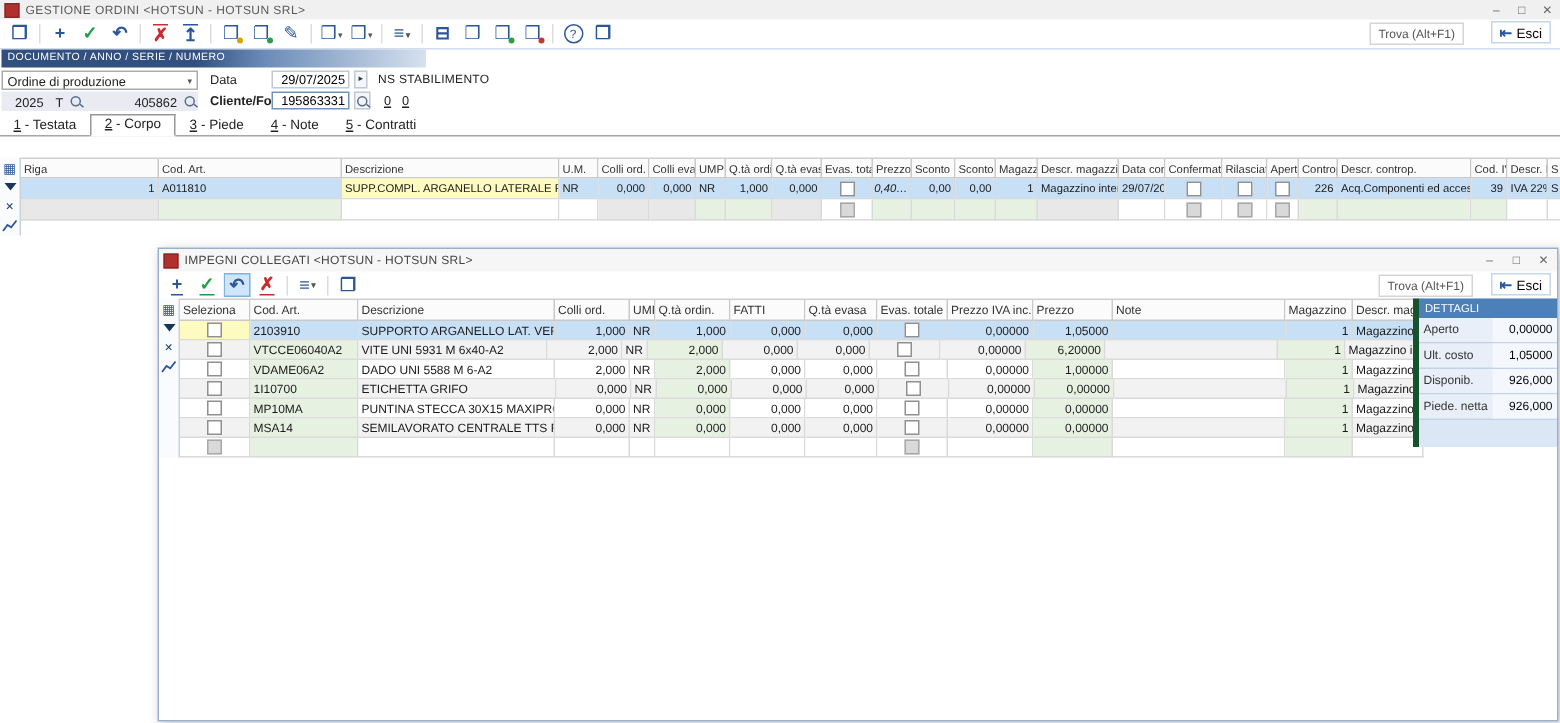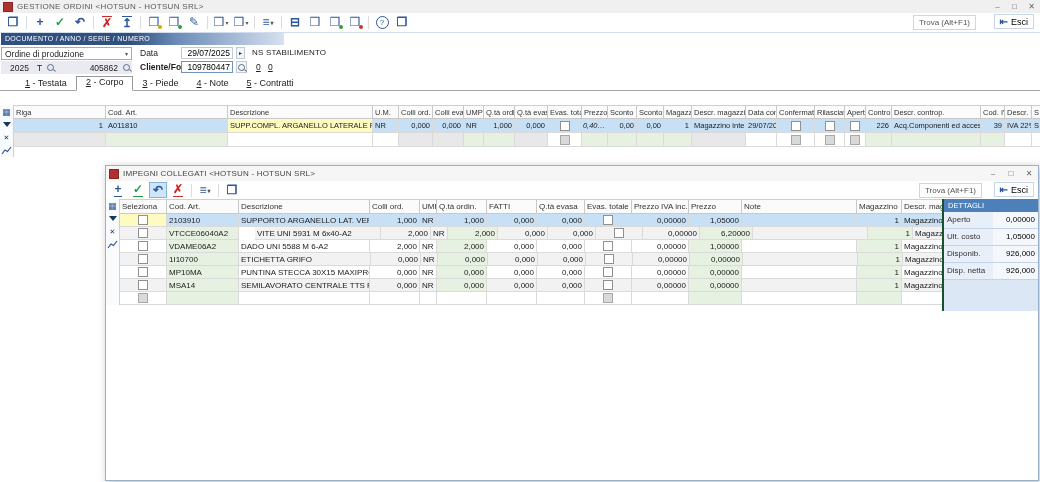--- a/index.html
+++ b/index.html
@@ -58,21 +58,21 @@
     font-size:6px;line-height:10px;text-align:center;color:#333;box-sizing:border-box;}
   .stab{position:absolute;top:48px;left:252px;font-size:8px;color:#222;letter-spacing:.2px;white-space:nowrap;}
   .cliente-field{top:61px;left:181px;width:52px;height:12px;border:1px solid #6f93bd;line-height:10px;}
   .lens-btn{position:absolute;top:61px;left:236px;width:11px;height:12px;border:1px solid #c3c9d4;background:#f4f6f9;
     display:flex;align-items:center;justify-content:center;box-sizing:border-box;}
   .link{position:absolute;top:62px;font-size:8.5px;color:#222;text-decoration:underline;}
   .l1{left:256px}.l2{left:268px}
 
   
   .tabs{position:absolute;top:76px;left:0;width:100%;height:15px;border-bottom:1px solid #a6a6a6;display:flex;
-    align-items:flex-end;padding-left:16px;box-sizing:border-box;background:#fff;font-size:9px;}
+    align-items:flex-end;padding-left:0;box-sizing:border-box;background:#fff;font-size:9px;}
   .tab{padding:0 9px 2px;color:#222;white-space:nowrap;}
   .tab .num{text-decoration:underline;}
   .tab.active{border:1px solid #989898;border-bottom:1px solid #fff;margin-bottom:-1px;background:#fff;padding-bottom:3px;}
 
   
   .grid{position:absolute;display:flex;}
   .mg{top:105px;left:0;}
   .gutter{width:13px;background:#fafbfd;border-right:1px solid #c9d2dd;display:flex;flex-direction:column;align-items:center;flex:0 0 auto;}
   .gic{height:13px;display:flex;align-items:center;justify-content:center;width:100%;color:#2b579a;font-size:9px;}
   .gic.cf{font-size:7px;color:#17365d;}
@@ -102,21 +102,21 @@
     box-shadow:2px 2px 8px rgba(0,0,0,.25);box-sizing:border-box;}
   .dlg-title{height:15px;display:flex;align-items:center;background:#f6f6f6;}
   .dlg-title-text{font-size:8px;color:#444;letter-spacing:.2px;white-space:nowrap;}
   .dlg-controls{margin-left:auto;display:flex;height:100%;}
   .dlg-controls .wc{width:18px;line-height:15px;font-size:8px;}
   .dlg-toolbar{height:18px;display:flex;align-items:center;padding-left:2px;}
   .fb-dlg{top:17px;right:56px;}
   .eb-dlg{top:16px;right:4px;}
   .dg{position:absolute;top:33px;left:0;}
 
-  .dettagli{position:absolute;left:836px;top:33px;width:96px;height:112px;background:#dce7f5;border-left:2px solid #14532d;box-sizing:border-box;}
+  .dettagli{position:absolute;left:836px;top:33px;width:96px;height:99px;background:#dce7f5;border-left:4px solid #14532d;box-sizing:border-box;}
   .dt-head{height:13px;background:#4d80b8;color:#fff;font-size:7.5px;line-height:13px;padding-left:4px;}
   .dt-row{display:flex;height:16px;border-bottom:1px solid #c2d2e8;font-size:8px;align-items:stretch;background:#e8eff9;}
   .dt-label{flex:0 0 46px;padding:3px 0 0 3px;color:#333;white-space:nowrap;overflow:hidden;}
   .dt-value{flex:1;text-align:right;padding:3px 3px 0 0;background:#f4f8fd;white-space:nowrap;}
 </style>
 </head>
 <body>
 
 <div class="screen">
 
@@ -217,21 +217,21 @@
     <span class="serie">T</span>
     <span class="lens"></span>
     <span class="numero">405862</span>
     <span class="lens"></span>
   </div>
   <span class="lbl data-label">Data</span>
   <span class="field date-field">29/07/2025</span>
   <span class="date-btn">▸</span>
   <span class="stab">NS STABILIMENTO</span>
   <span class="lbl cliente-label">Cliente/Fornitore</span>
-  <span class="field cliente-field">109780447</span>
+  <span class="field cliente-field">195863331</span>
   <span class="lens-btn">
       <span class="lens"></span>
     </span>
   <span class="link l1">0</span>
   <span class="link l2">0</span>
 
   <div class="tabs" id="tabs">
       <div class="tab"><span class="num">1</span> - Testata</div>
       <div class="tab active"><span class="num">2</span> - Corpo</div>
       <div class="tab"><span class="num">3</span> - Piede</div>
@@ -436,21 +436,21 @@
             <div class="gcell r" style="width: 53px;">1,05000</div>
             <div class="gcell" style="width: 115px;"></div>
             <div class="gcell r" style="width: 45px;">1</div>
             <div class="gcell" style="width: 47px;">Magazzino interno</div>
           </div>
           <div class="grow alt">
             <div class="gcell c" style="width: 47px;">
               <span class="cb"></span>
             </div>
             <div class="gcell bg-green" style="width: 72px;">VTCCE06040A2</div>
-            <div class="gcell" style="width: 126px; margin-left: 16px;">VITE UNI 5931 M 6x40-A2</div>
+            <div class="gcell" style="width: 126px;">VITE UNI 5931 M 6x40-A2</div>
             <div class="gcell r" style="width: 50px;">2,000</div>
             <div class="gcell" style="width: 17px;">NR</div>
             <div class="gcell r bg-green" style="width: 50px;">2,000</div>
             <div class="gcell r" style="width: 50px;">0,000</div>
             <div class="gcell r" style="width: 48px;">0,000</div>
             <div class="gcell c" style="width: 47px;">
               <span class="cb"></span>
             </div>
             <div class="gcell r" style="width: 57px;">0,00000</div>
             <div class="gcell r bg-green" style="width: 53px;">6,20000</div>
@@ -568,19 +568,19 @@
       </div>
       <div class="dt-row">
         <span class="dt-label">Ult. costo</span>
         <span class="dt-value">1,05000</span>
       </div>
       <div class="dt-row">
         <span class="dt-label">Disponib.</span>
         <span class="dt-value">926,000</span>
       </div>
       <div class="dt-row">
-        <span class="dt-label">Disp. netta</span>
+        <span class="dt-label">Piede. netta</span>
         <span class="dt-value">926,000</span>
       </div>
     </div>
   </div>
 
 </div>
 
 </body></html>

